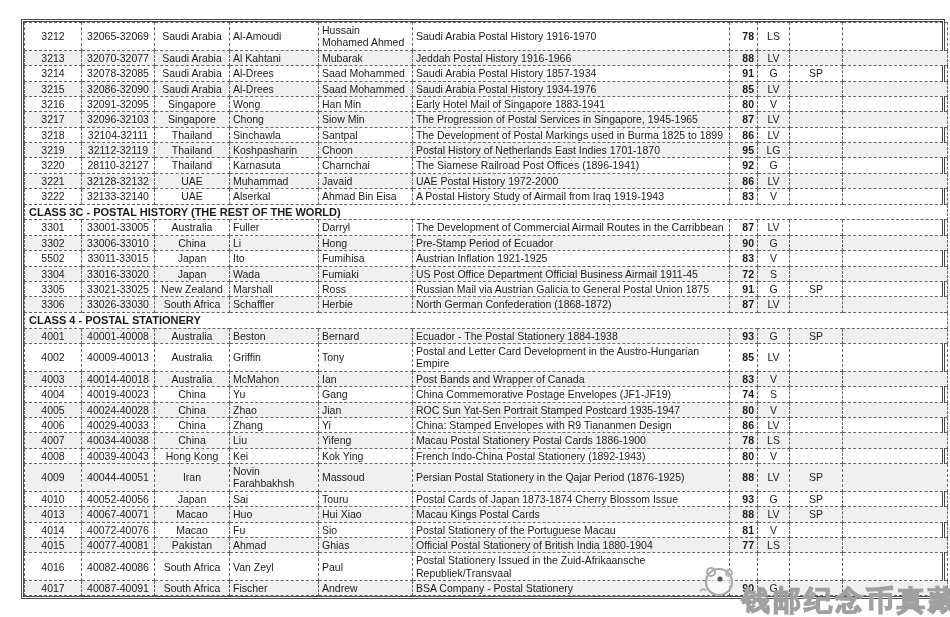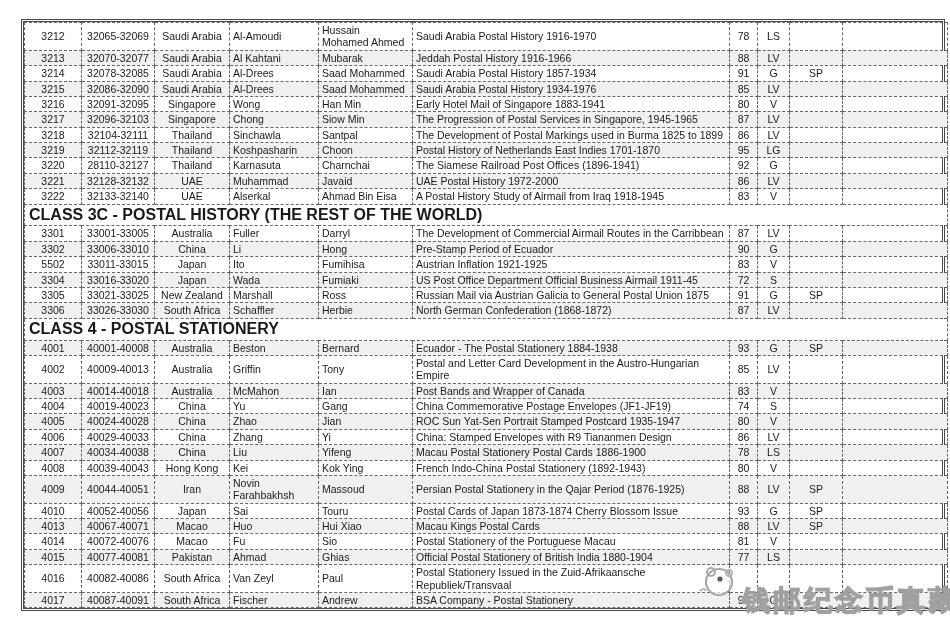--- a/index.html
+++ b/index.html
@@ -24,23 +24,23 @@
     border:1px dashed #666;
     padding:1px 3px;
     height:12px;
     overflow:hidden;
     vertical-align:middle;
     background-clip:padding-box;
   }
   tr.banded td{background-color:#f0f0f0;}
   td.c-center{text-align:center;}
   td.c-left{text-align:left;}
-  td.c-score{text-align:center;font-weight:normal;}
+  td.c-score{text-align:right;font-weight:bold;}
   tr.section-row td{
-    font-weight:bold;text-align:left;font-size:16px;
+    font-weight:bold;text-align:left;font-size:11px;
     padding:1px 4px;background:#fff;
   }
   col.c-id{width:57px;}  col.c-fr{width:73px;}  col.c-co{width:75px;}
   col.c-sn{width:89px;}  col.c-gn{width:94px;}  col.c-ti{width:317px;}
   col.c-sc{width:28px;}  col.c-md{width:32px;}  col.c-sp{width:53px;}
   col.c-xx{width:105px;}
   
   .wm-text{
     position:absolute;left:742px;top:582px;width:210px;
     font-size:28px;font-weight:bold;letter-spacing:3px;white-space:nowrap;
@@ -190,21 +190,21 @@
             <td class="c-center">LV</td>
             <td class="c-center"></td>
             <td class="c-center"></td>
           </tr>
           <tr>
             <td class="c-center">3222</td>
             <td class="c-center">32133-32140</td>
             <td class="c-center">UAE</td>
             <td class="c-left">Alserkal</td>
             <td class="c-left">Ahmad Bin Eisa</td>
-            <td class="c-left">A Postal History Study of Airmail from Iraq 1918-1945</td>
+            <td class="c-left">A Postal History Study of Airmail from Iraq 1919-1943</td>
             <td class="c-score">83</td>
             <td class="c-center">V</td>
             <td class="c-center"></td>
             <td class="c-center"></td>
           </tr>
           <tr class="section-row ">
             <td colspan="10">CLASS 3C - POSTAL HISTORY (THE REST OF THE WORLD)</td>
           </tr>
           <tr>
             <td class="c-center">3301</td>

